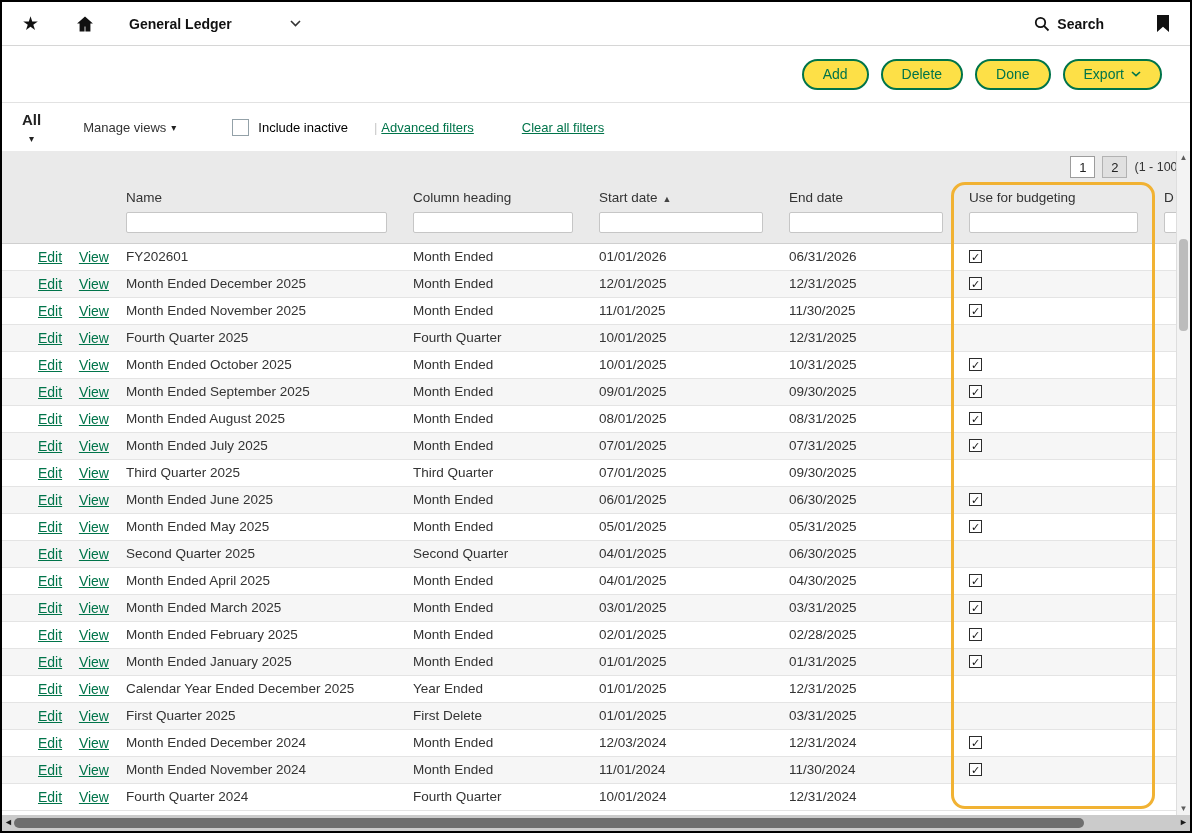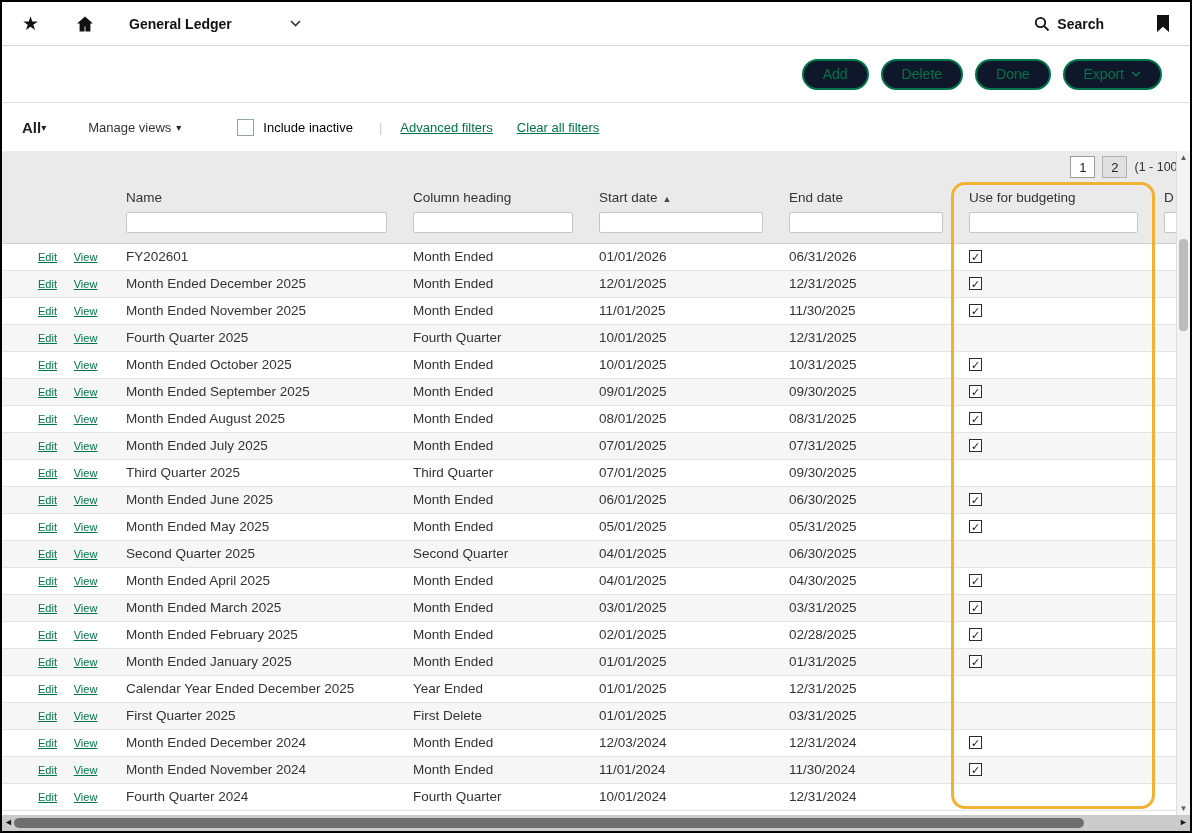--- a/index.html
+++ b/index.html
@@ -15,55 +15,55 @@
   .ws-chevron { margin-left:58px; display:flex; cursor:pointer; }
   .topbar-right { margin-left:auto; display:flex; align-items:center; }
   .search { display:flex; align-items:flex-end; gap:7px; font-size:14px; font-weight:bold; color:#111; cursor:pointer; }
   .bookmark-wrap { margin-left:52px; display:flex; cursor:pointer; }
 
   
   .title-row { height:56px; display:flex; align-items:center; padding:0 28px 0 20px; }
   .page-title { font-size:23px; font-weight:bold; color:#1d1d1d; margin:0; }
   .header-actions { margin-left:auto; display:flex; gap:12px; align-items:center; }
   .pill-btn { display:flex; align-items:center; gap:7px; height:31px; padding:0 19px; border:2px solid #00744a;
-              border-radius:17px; background:#0f172a; color:#00744a; font-size:14px; font-family:inherit; cursor:pointer; }
+              border-radius:17px; background:#fde047; color:#00744a; font-size:14px; font-family:inherit; cursor:pointer; }
   .divider { border-top:1px solid #e2e2e2; }
 
   
   .filter-bar { height:48px; display:flex; align-items:center; padding:0 20px; font-size:13px; }
-  .all-selector { font-size:15px; font-weight:bold; color:#222; display:flex; align-items:center; cursor:pointer; }
+  .all-selector { font-size:15px; font-weight:bold; color:#222; display:flex; align-items:center; gap:5px; cursor:pointer;flex-direction:column; }
   .caret { font-size:10px; color:#222; }
   .manage-views { margin-left:42px; display:flex; align-items:center; gap:5px; color:#333; cursor:pointer; }
   .inactive-checkbox { margin-left:56px; width:17px; height:17px; border:1px solid #93a1a8; background:#fff; cursor:pointer; }
   .inactive-label { margin-left:9px; color:#000000; }
   .vsep { margin-left:26px; color:#c9c9c9; }
   .green-link { color:#00744a; text-decoration:underline; cursor:pointer; }
-  .advanced { margin-left:18px; }
-  .clear { margin-left:24px; }
+  .advanced { margin-left:4px; }
+  .clear { margin-left:48px; }
 
   
   .list-area { position:relative; height:664px; overflow:hidden; }
   .pagination-band { height:32px; background:#eaeaea; display:flex; align-items:center; justify-content:flex-end;
                      gap:7px; padding-right:2px; }
   .page-btn { width:25px; height:22px; font-size:13px; display:flex; align-items:center; justify-content:center;
               border:1px solid #9c9c9c; background:#fff; color:#222; cursor:pointer; font-family:inherit; }
   .page-btn.other { background:#e0e0e0; border-color:#b2b2b2; }
   .range-text { font-size:12.5px; color:#333; white-space:nowrap; }
 
   table { border-collapse:collapse; table-layout:fixed; width:1295px; }
   thead th { background:#eaeaea; font-weight:normal; text-align:left; font-size:13.5px; color:#333; padding:0 14px 0 12px; }
   tr.labels th { height:26px; vertical-align:bottom; padding-bottom:4px; white-space:nowrap; }
   tr.filters th { height:34px; vertical-align:top; padding-top:3px; border-bottom:1px solid #cfcfcf; }
   .filter-input { width:100%; height:21px; border:1px solid #c6c6c6; border-radius:2px; background:#fff;
                   padding:0 5px; font-size:12px; font-family:inherit; }
   tbody td { height:27px; font-size:13.5px; color:#333; padding:0 12px; border-bottom:1px solid #e4e4e4;
              white-space:nowrap; overflow:hidden; background:#fff; }
   tbody tr:nth-child(even) td { background:#f6f6f6; }
   td.actions, th.actions { padding-left:36px; }
-  .row-link { color:#00744a; text-decoration:underline; font-size:11px; margin-right:13px; cursor:pointer; }
+  .row-link { color:#00744a; text-decoration:underline; font-size:14px; margin-right:13px; cursor:pointer; }
   .chk { display:inline-block; width:13px; height:13px; border:1px solid #2c2c2c; background:#fff; font-size:11px;
          line-height:12px; text-align:center; font-weight:bold; color:#111; }
   .sort-icon { font-size:9px; color:#444; margin-left:5px; }
 
   .highlight-box { position:absolute; left:949px; top:31px; width:204px; height:627px;
                    border:3px solid #f1b233; border-radius:14px; pointer-events:none; z-index:5; }
 
   .v-scrollbar { position:absolute; top:0; right:0; bottom:0; width:14px; background:#f3f3f3;
                  border-left:1px solid #dedede; z-index:6; }
   .v-arrow { position:absolute; left:0; width:13px; text-align:center; font-size:8px; color:#5c5c5c; }

